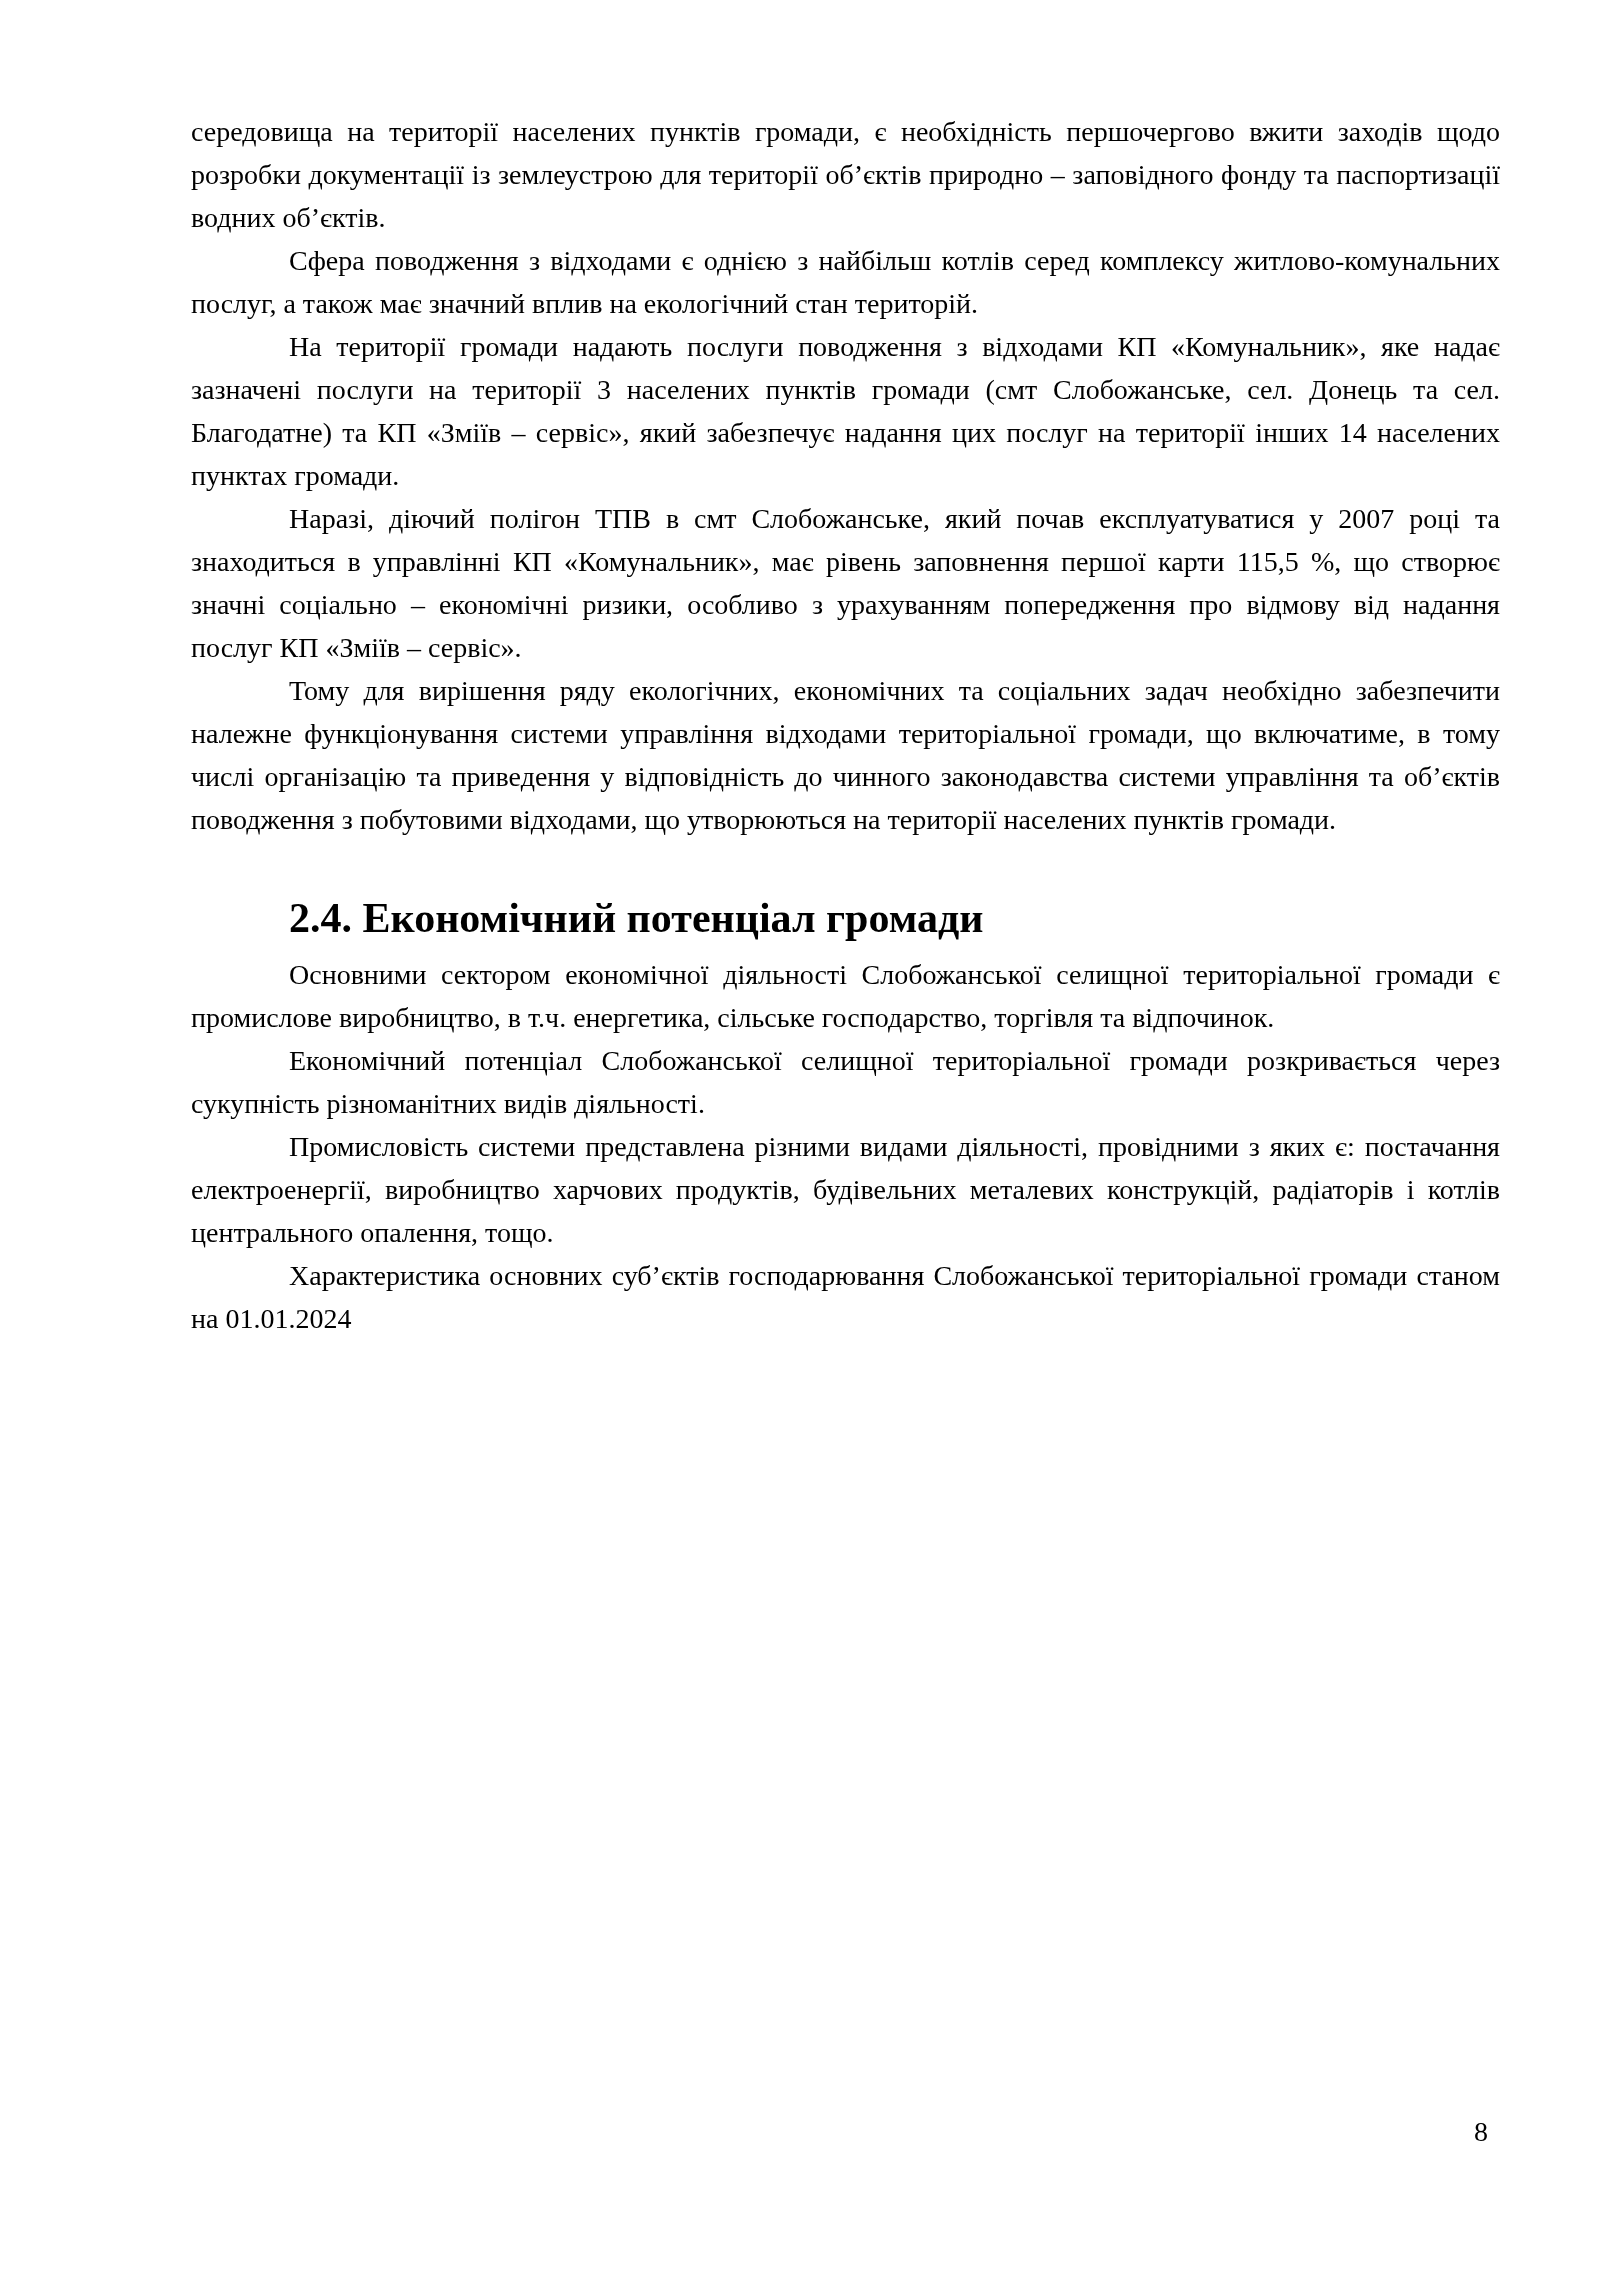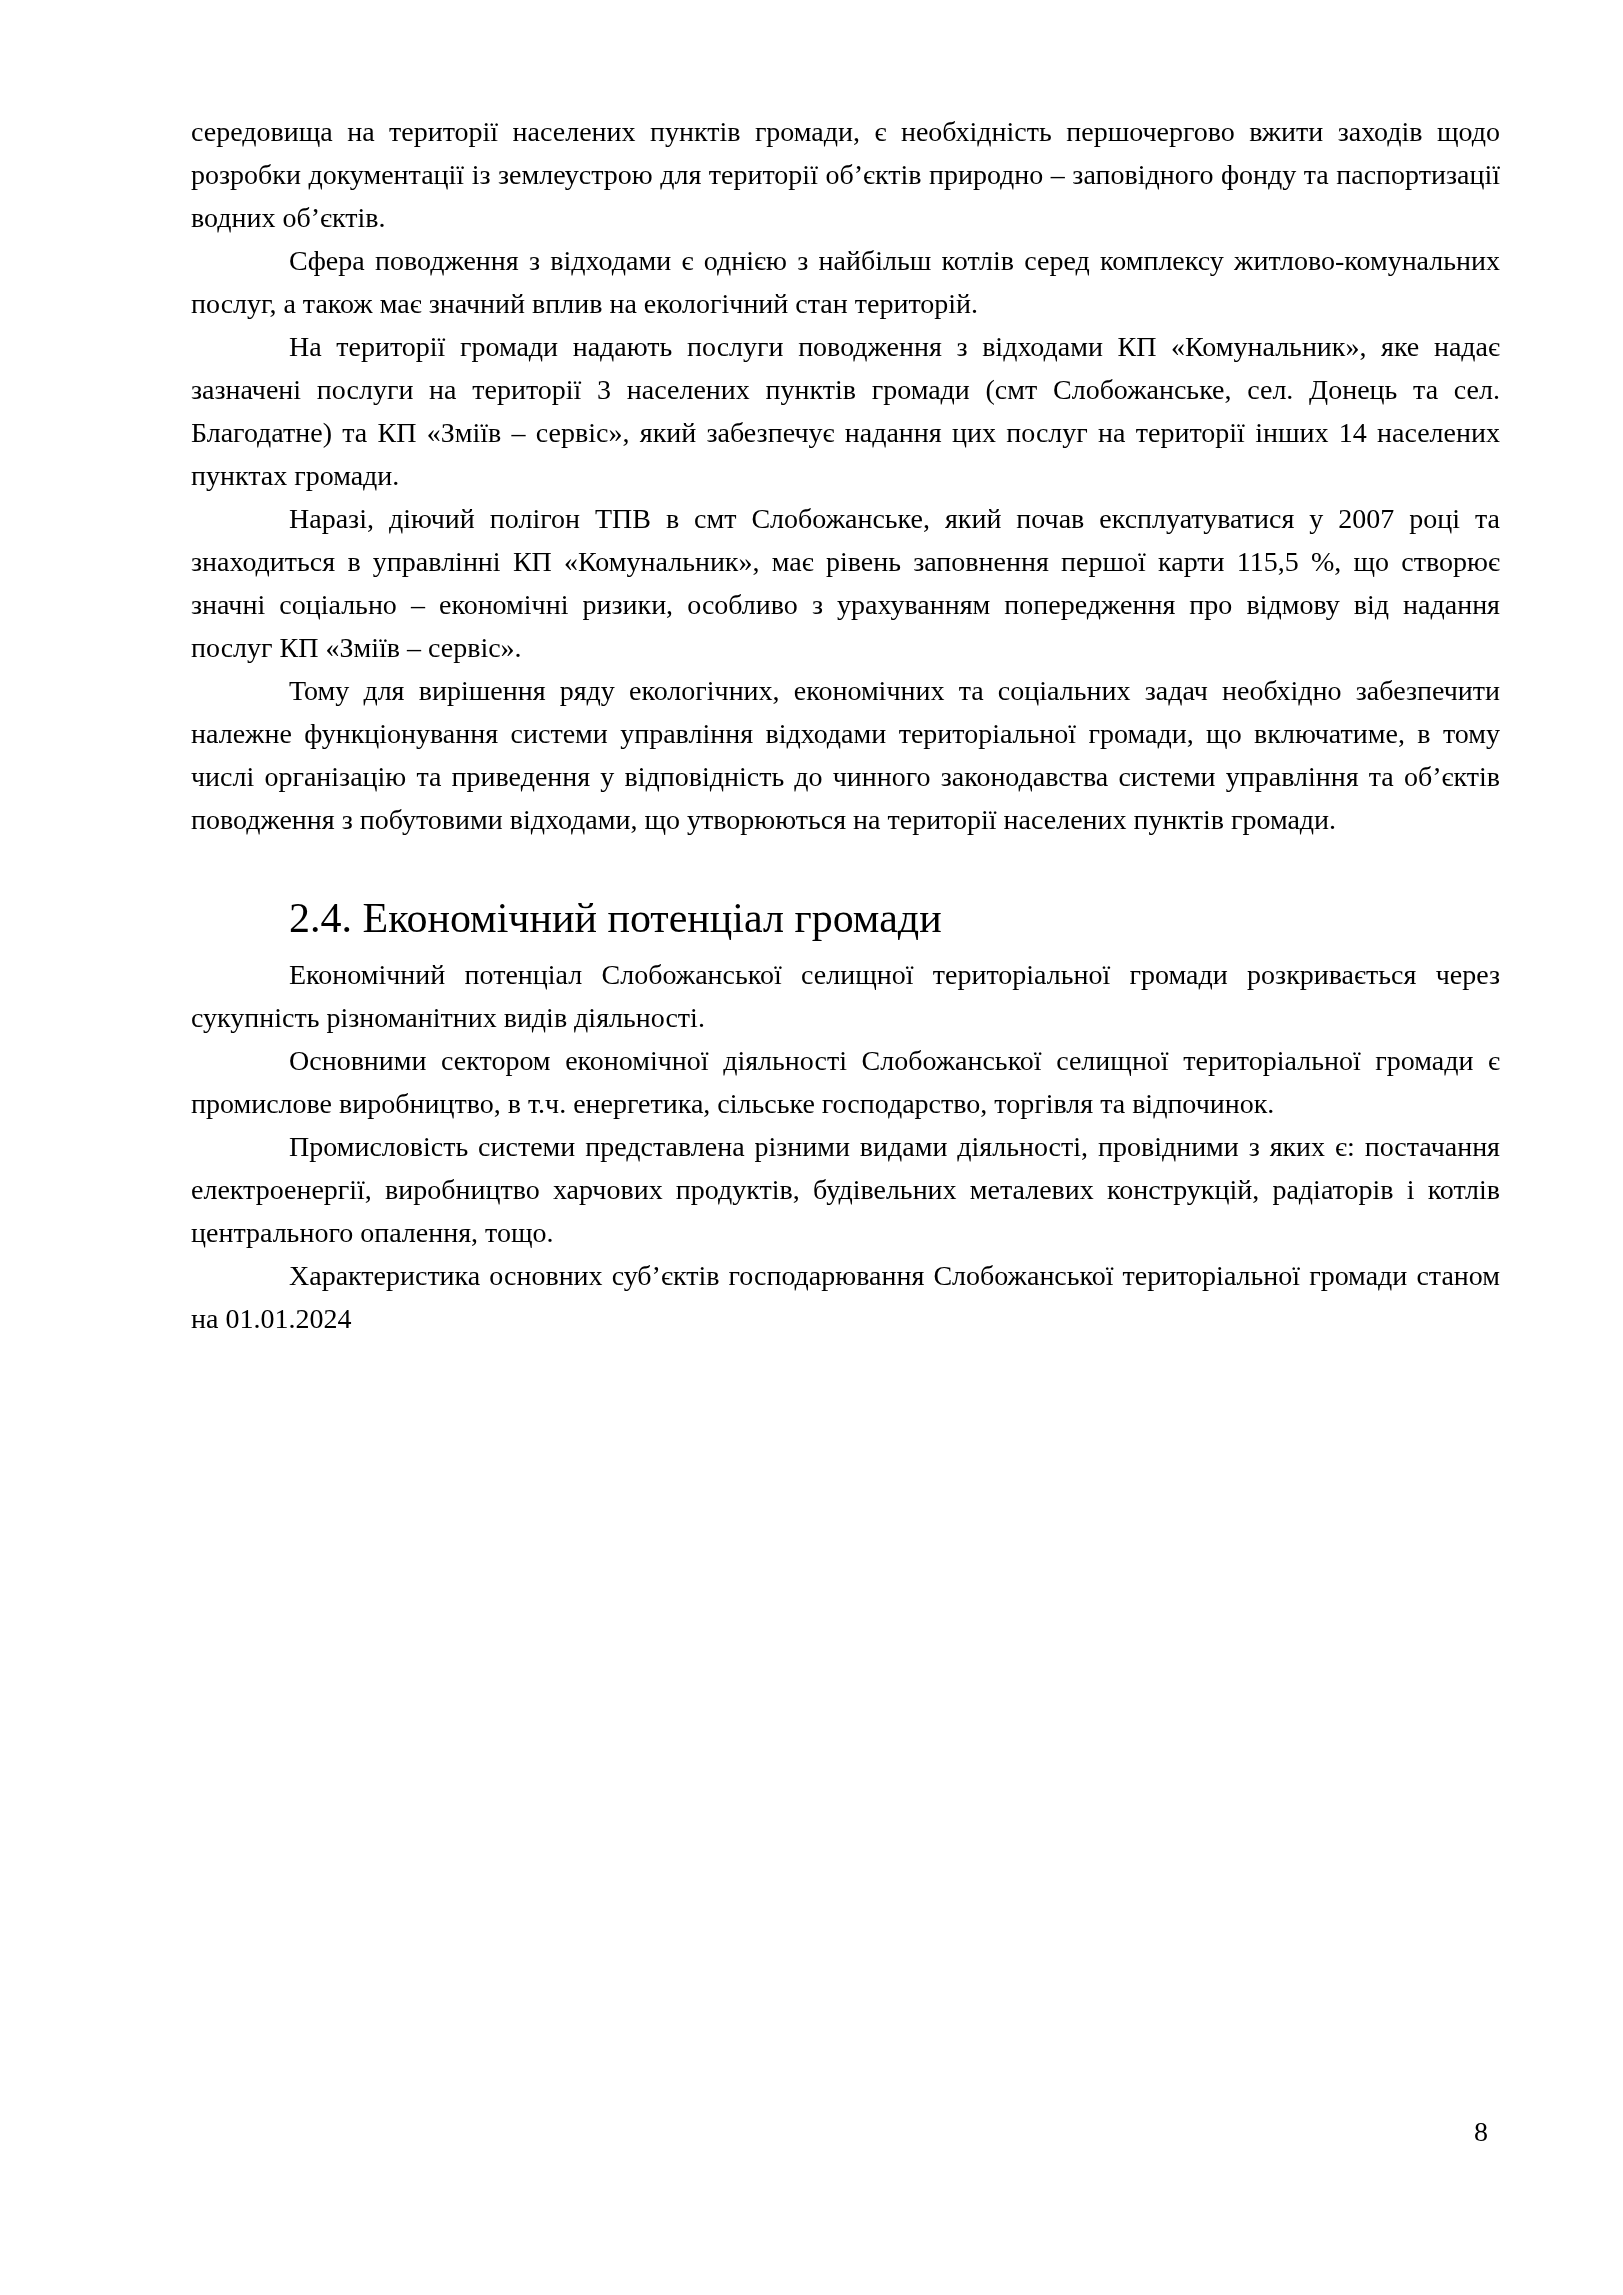--- a/index.html
+++ b/index.html
@@ -26,21 +26,21 @@
     .para {
       margin: 0;
       text-align: justify;
       text-indent: 98px;
     }
     .para.no-indent {
       text-indent: 0;
     }
     .heading {
       margin: 0;
-      font-weight: normal;
+      font-weight: bold;
       text-indent: 98px;
     }
     .gap-before-heading {
       height: 56px;
     }
     .gap-after-heading {
       height: 13px;
     }
     .page-number {
       position: absolute;
@@ -57,20 +57,20 @@
   <p class="para no-indent">середовища на території населених пунктів громади, є необхідність першочергово вжити заходів щодо розробки документації із землеустрою для території об’єктів природно – заповідного фонду та паспортизації водних об’єктів.</p>
   <p class="para">Сфера поводження з відходами є однією з найбільш котлів серед комплексу житлово-комунальних послуг, а також має значний вплив на екологічний стан територій.</p>
   <p class="para">На території громади надають послуги  поводження з відходами КП «Комунальник», яке надає зазначені послуги на території 3 населених пунктів громади (смт Слобожанське, сел. Донець та сел. Благодатне) та КП «Зміїв – сервіс», який забезпечує надання цих послуг на території інших 14 населених пунктах громади.</p>
   <p class="para">Наразі, діючий полігон ТПВ в смт Слобожанське, який почав експлуатуватися у 2007 році та знаходиться в управлінні КП «Комунальник», має рівень заповнення першої карти 115,5 %, що створює значні соціально – економічні ризики, особливо з урахуванням попередження про відмову від надання послуг КП «Зміїв – сервіс».</p>
   <p class="para">Тому для вирішення ряду екологічних, економічних та соціальних задач необхідно забезпечити належне функціонування системи управління відходами територіальної громади, що включатиме, в тому числі організацію та приведення у відповідність до чинного законодавства системи управління та об’єктів поводження з побутовими відходами, що утворюються на території населених пунктів громади.</p>
 
   <div class="gap-before-heading"></div>
   <h2 class="heading">2.4. Економічний потенціал громади</h2>
   <div class="gap-after-heading"></div>
 
+  <p class="para">Основними сектором економічної діяльності Слобожанської селищної територіальної громади є промислове виробництво, в т.ч. енергетика, сільське господарство, торгівля та відпочинок.</p>
   <p class="para">Економічний потенціал Слобожанської селищної територіальної громади розкривається через сукупність різноманітних видів діяльності.</p>
-  <p class="para">Основними сектором економічної діяльності Слобожанської селищної територіальної громади є промислове виробництво, в т.ч. енергетика, сільське господарство, торгівля та відпочинок.</p>
   <p class="para">Промисловість системи представлена різними видами діяльності, провідними з яких є: постачання електроенергії, виробництво харчових продуктів, будівельних металевих конструкцій, радіаторів і котлів центрального опалення, тощо.</p>
   <p class="para">Характеристика основних суб’єктів господарювання Слобожанської територіальної громади станом на 01.01.2024</p>
 </div>
 
 <div class="page-number">8</div>
 
 
 </body></html>

